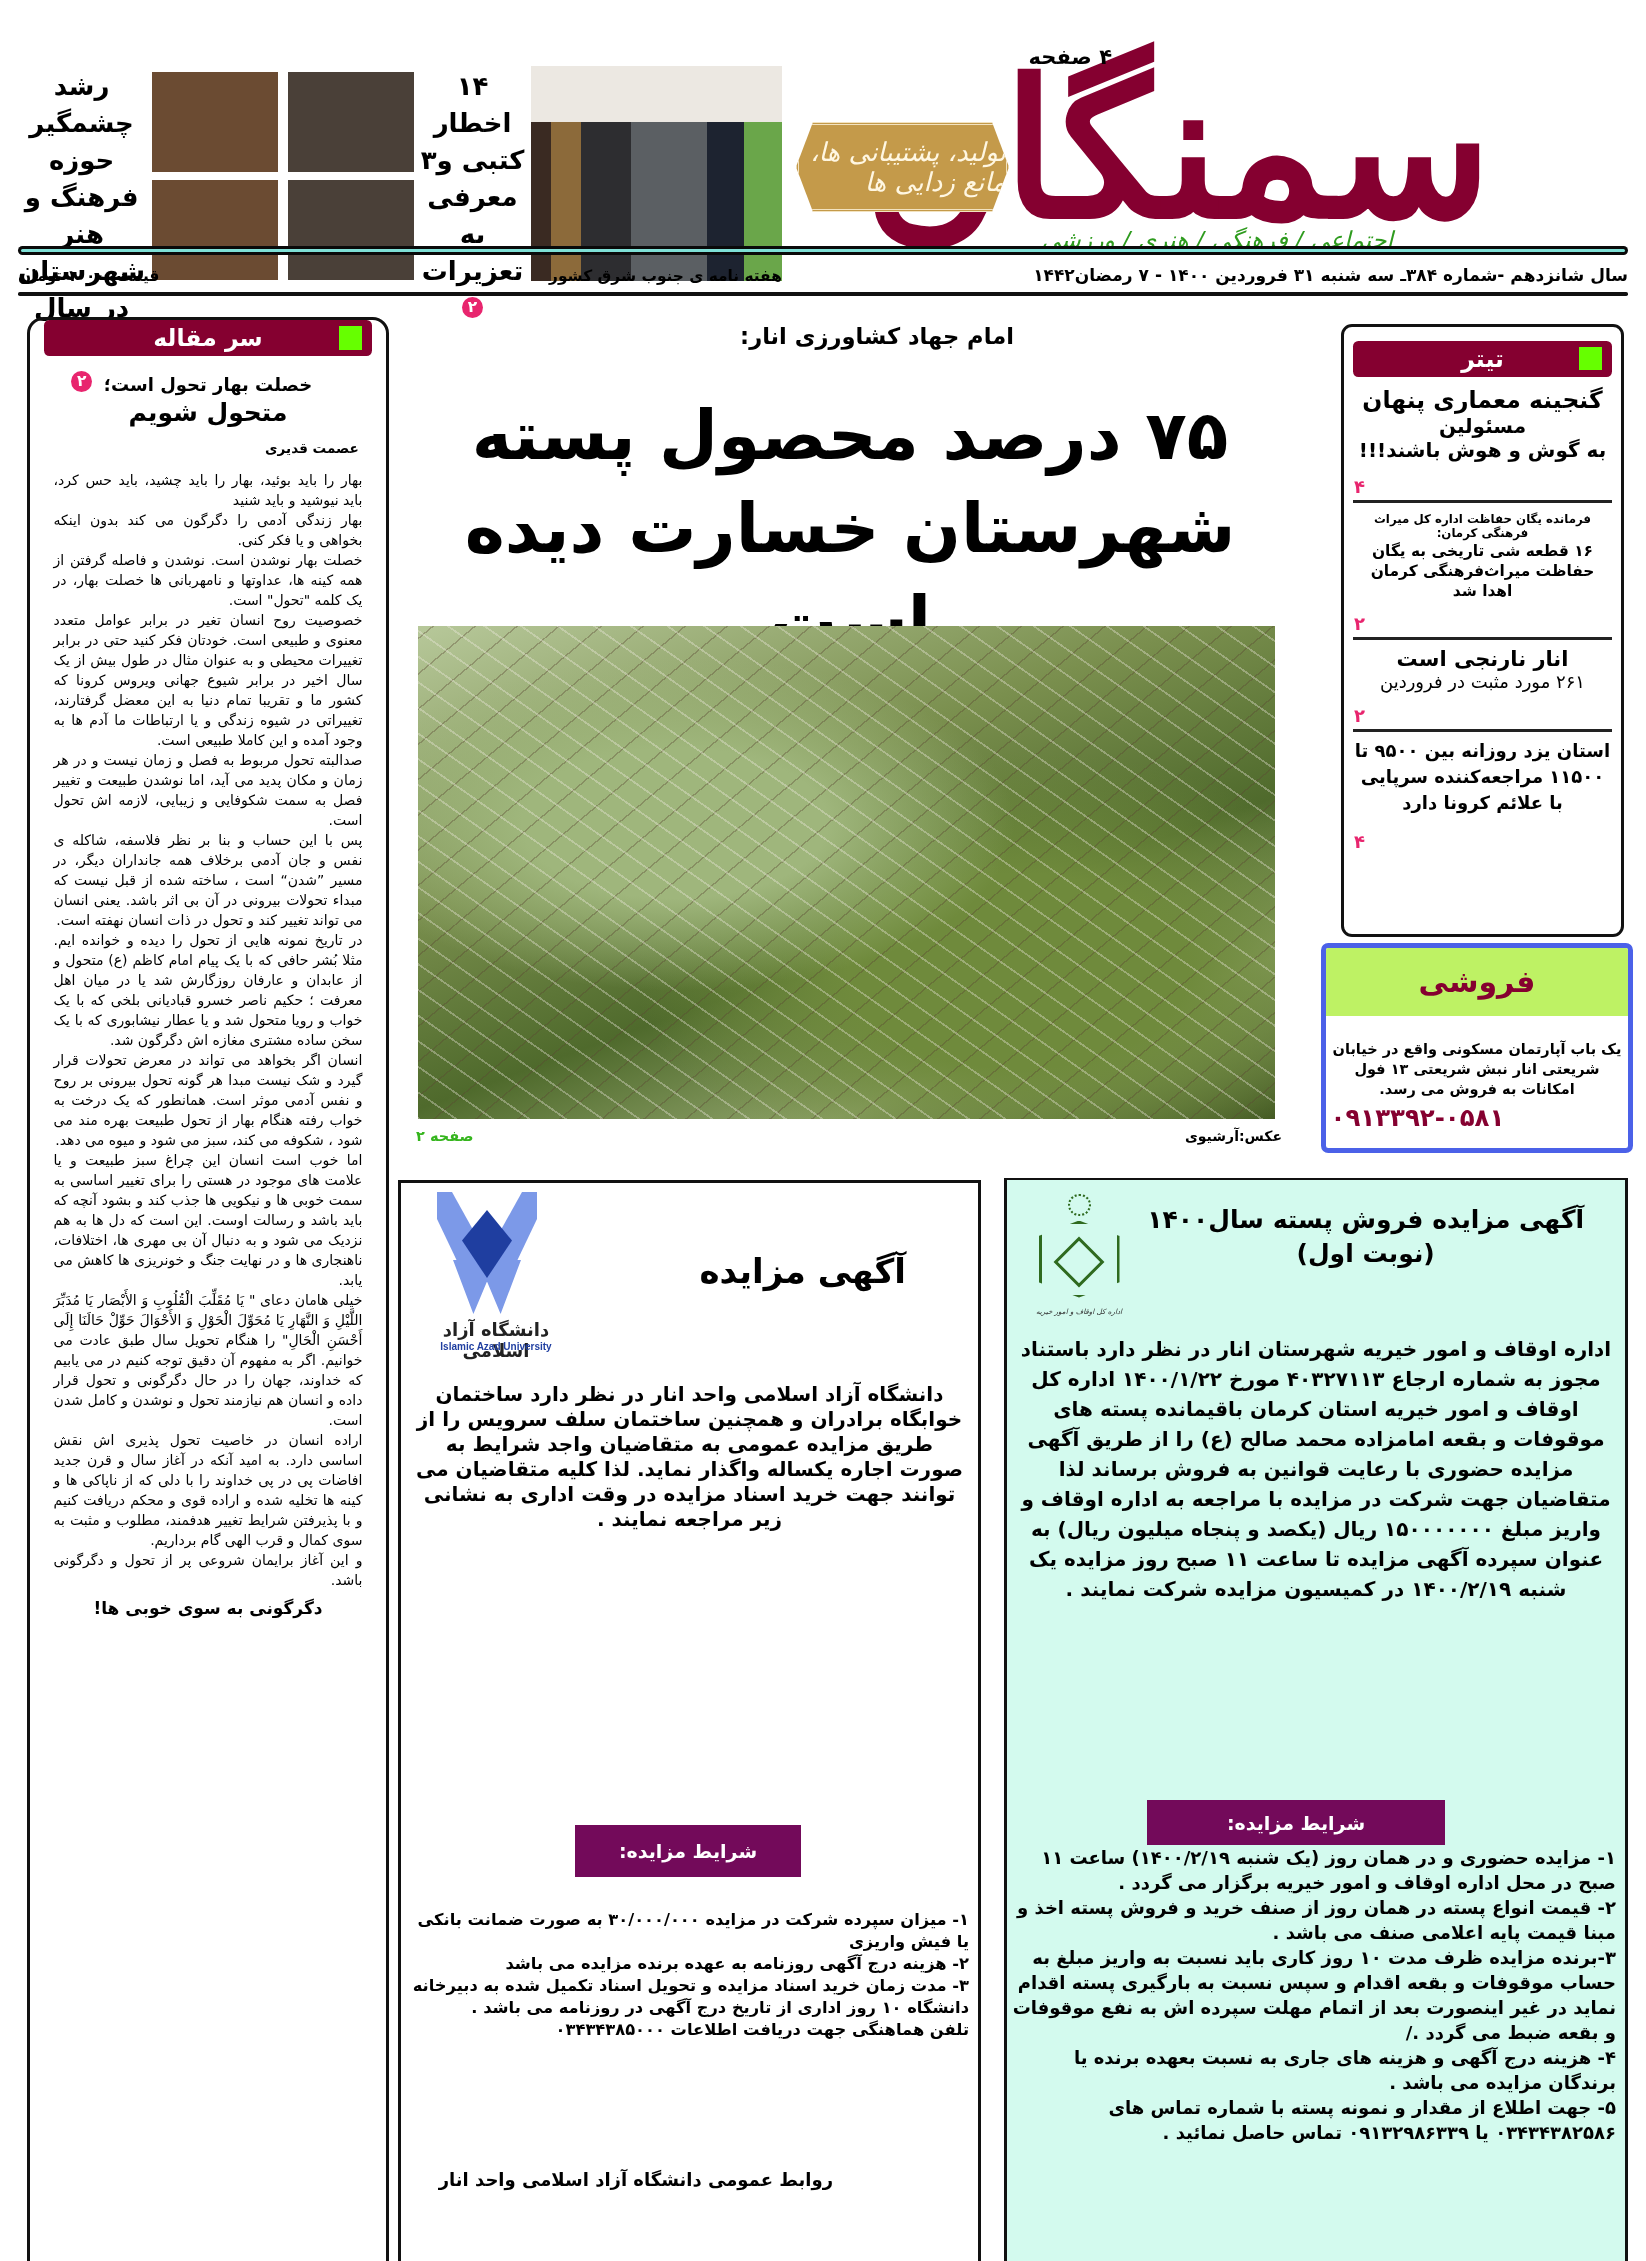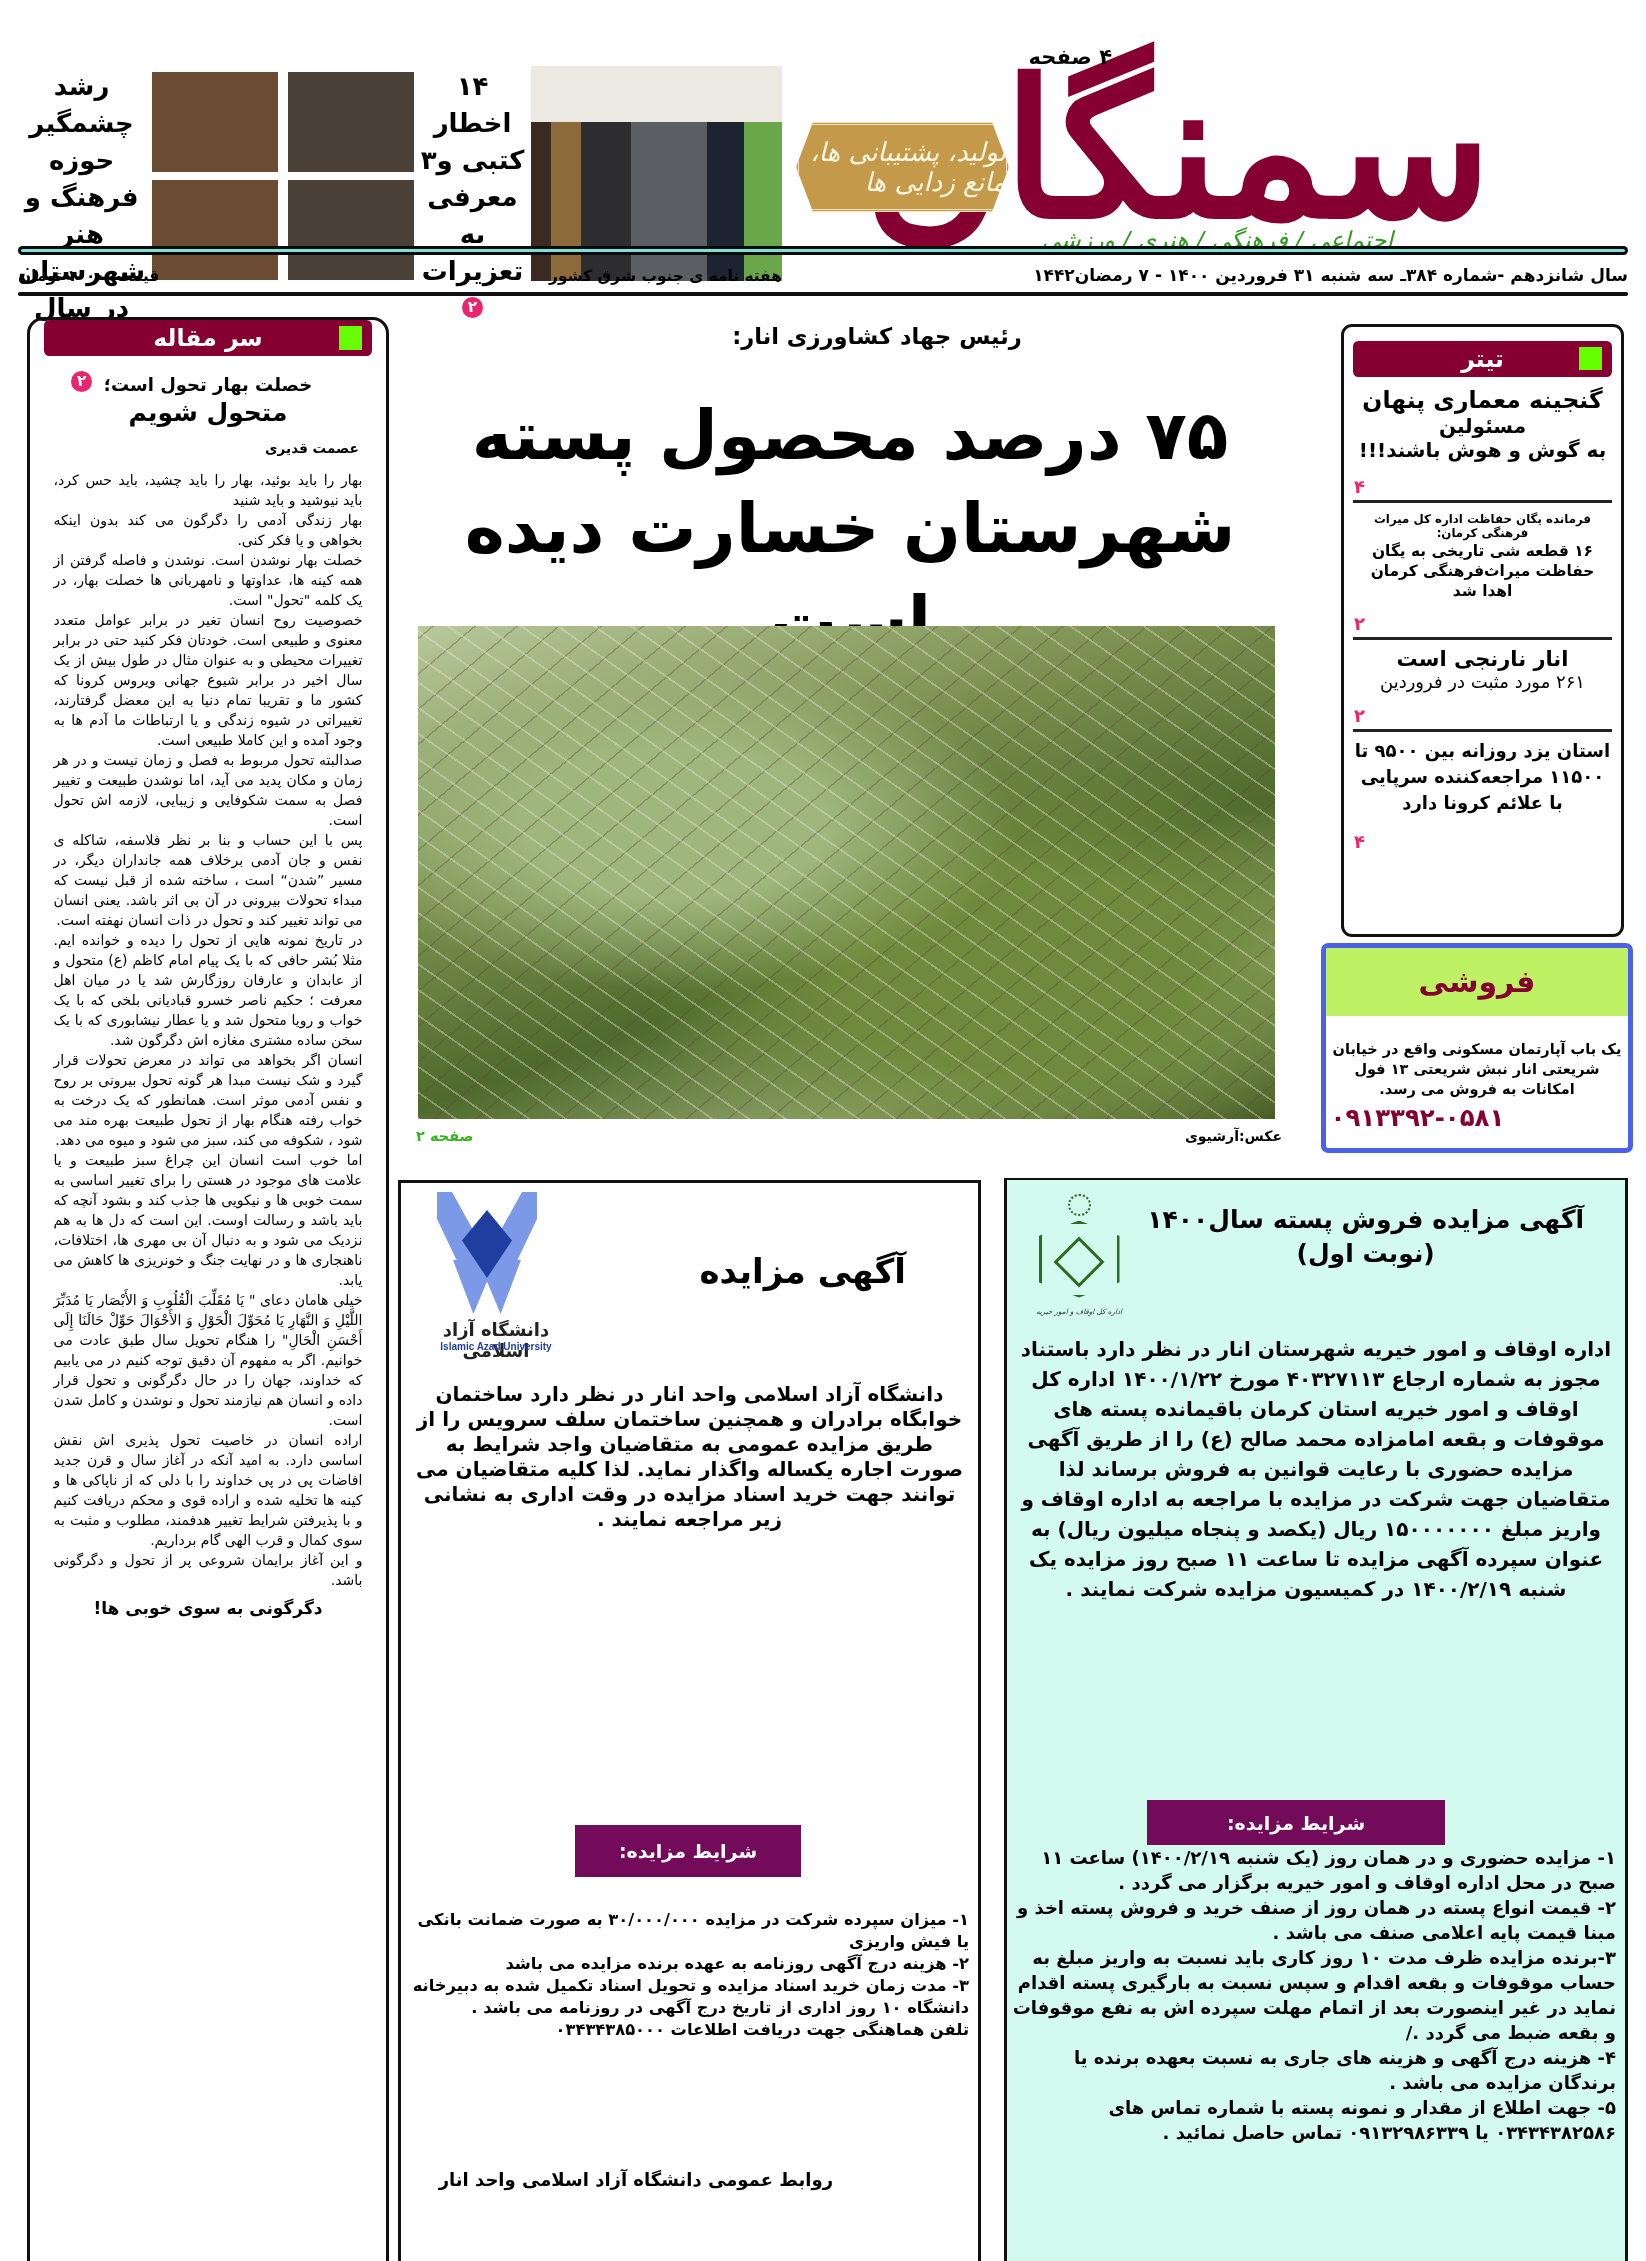--- a/index.html
+++ b/index.html
@@ -154,21 +154,21 @@
     <p>در تاریخ نمونه هایی از تحول را دیده و خوانده ایم. مثلا بُشر حافی که با یک پیام امام کاظم (ع) متحول و از عابدان و عارفان روزگارش شد یا در میان اهل معرفت ؛ حکیم ناصر خسرو قبادیانی بلخی که با یک خواب و رویا متحول شد و یا عطار نیشابوری که با یک سخن ساده مشتری مغازه اش دگرگون شد.</p>
     <p>انسان اگر بخواهد می تواند در معرض تحولات قرار گیرد و شک نیست مبدا هر گونه تحول بیرونی بر روح و نفس آدمی موثر است. همانطور که یک درخت به خواب رفته هنگام بهار از تحول طبیعت بهره مند می شود ، شکوفه می کند، سبز می شود و میوه می دهد.</p>
     <p>اما خوب است انسان این چراغ سبز طبیعت و یا علامت های موجود در هستی را برای تغییر اساسی به سمت خوبی ها و نیکویی ها جذب کند و بشود آنچه که باید باشد و رسالت اوست. این است که دل ها به هم نزدیک می شود و به دنبال آن بی مهری ها، اختلافات، ناهنجاری ها و در نهایت جنگ و خونریزی ها کاهش می یابد.</p>
     <p>خیلی هامان دعای " یَا مُقَلِّبَ الْقُلُوبِ وَ الأَبْصَار یَا مُدَبِّرَ اللَّیْلِ وَ النَّهَارِ یَا مُحَوِّلَ الْحَوْلِ وَ الأَحْوَالَ حَوِّلْ حَالَنَا إِلَی أَحْسَنِ الْحَالِ" را هنگام تحویل سال طبق عادت می خوانیم. اگر به مفهوم آن دقیق توجه کنیم در می یابیم که خداوند، جهان را در حال دگرگونی و تحول قرار داده و انسان هم نیازمند تحول و نوشدن و کامل شدن است.</p>
     <p>اراده انسان در خاصیت تحول پذیری اش نقش اساسی دارد. به امید آنکه در آغاز سال و قرن جدید افاضات پی در پی خداوند را با دلی که از ناپاکی ها و کینه ها تخلیه شده و اراده قوی و محکم دریافت کنیم و با پذیرفتن شرایط تغییر هدفمند، مطلوب و مثبت به سوی کمال و قرب الهی گام برداریم.</p>
     <p>و این آغاز برایمان شروعی پر از تحول و دگرگونی باشد.</p>
   </div>
   <div class="ed-end">دگرگونی به سوی خوبی ها!</div>
 </div>
 
-<div class="abs kicker">رئیس جهاد کشاورزی انار:</div>
+<div class="abs kicker">امام جهاد کشاورزی انار:</div>
 <div class="abs headline">
   <div>۷۵ درصد محصول پسته</div>
   <div>شهرستان خسارت دیده است</div>
 </div>
 <div class="abs lead-photo"></div>
 <div class="abs caption">عکس:آرشیوی</div>
 <div class="abs see-page">صفحه ۲</div>
 
 <div class="abs titr">
   <div class="section-head" style="margin-top:13.6px;">

